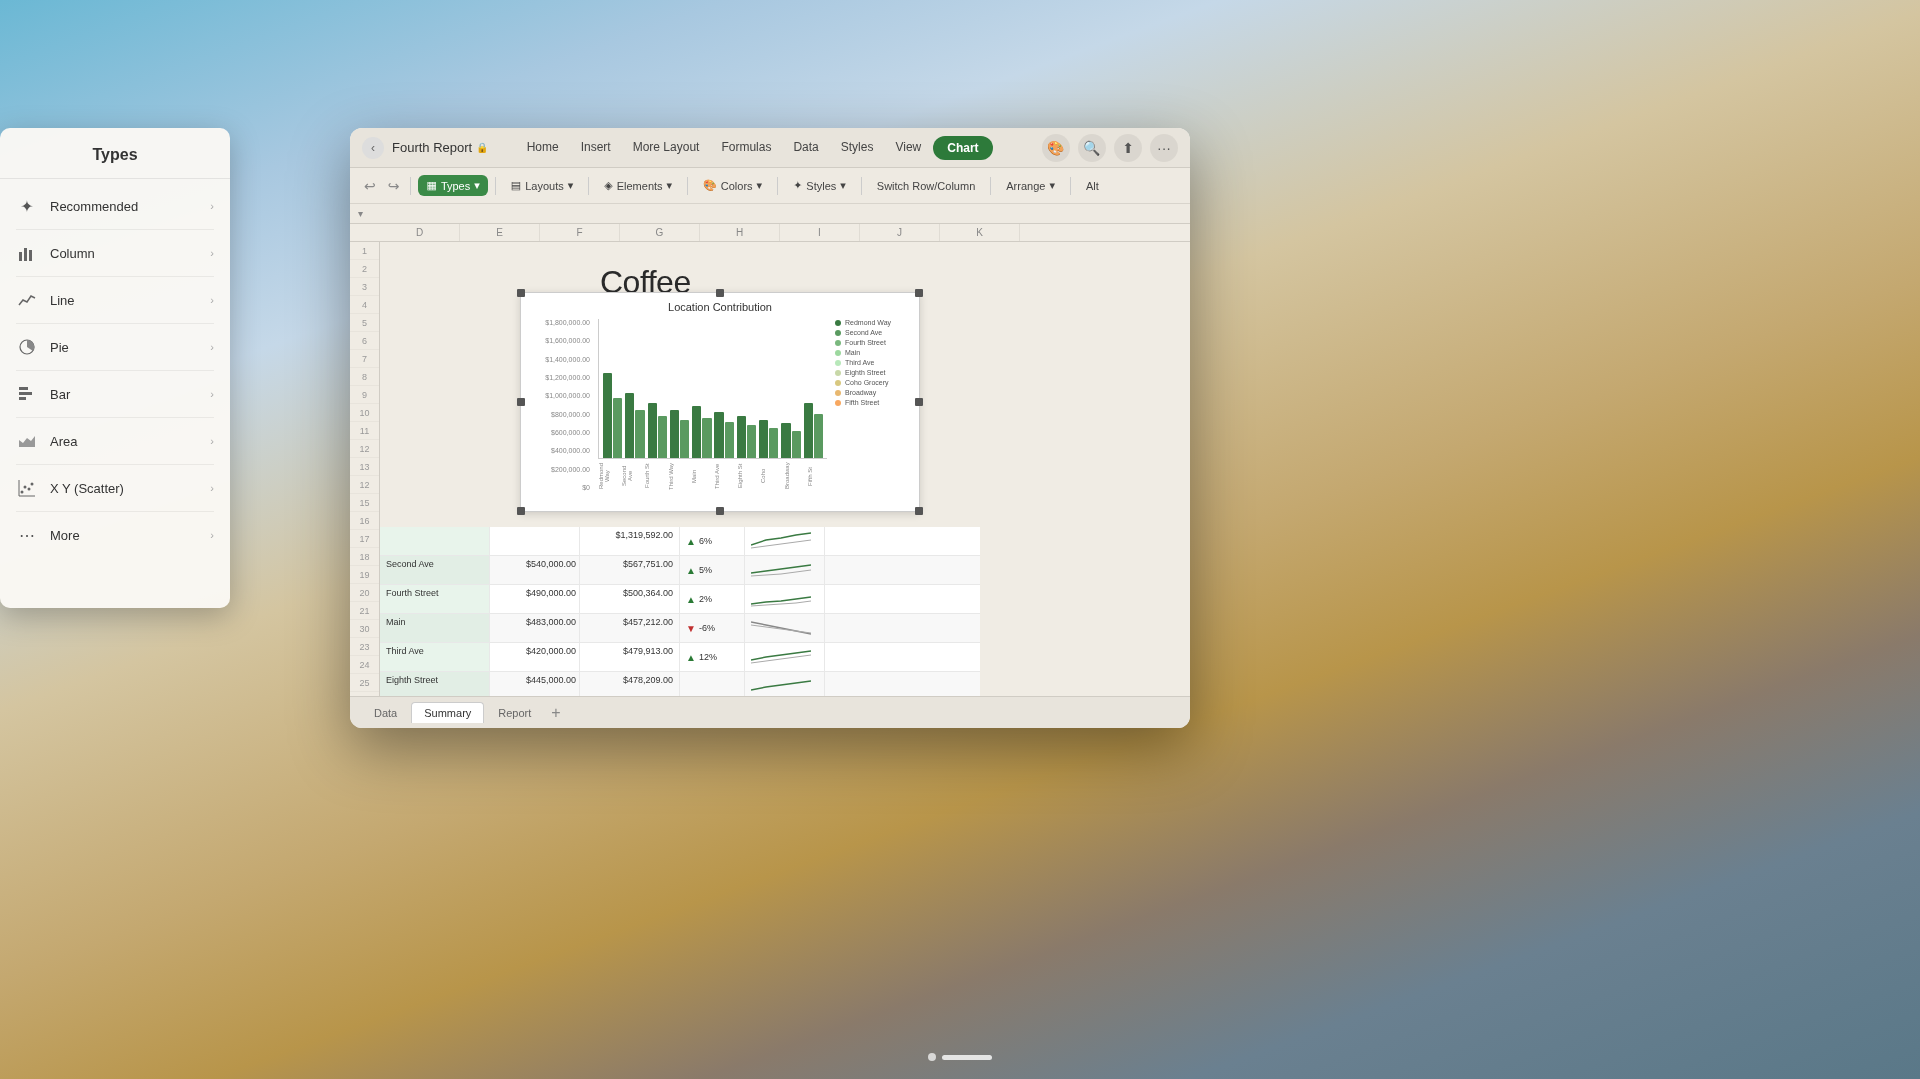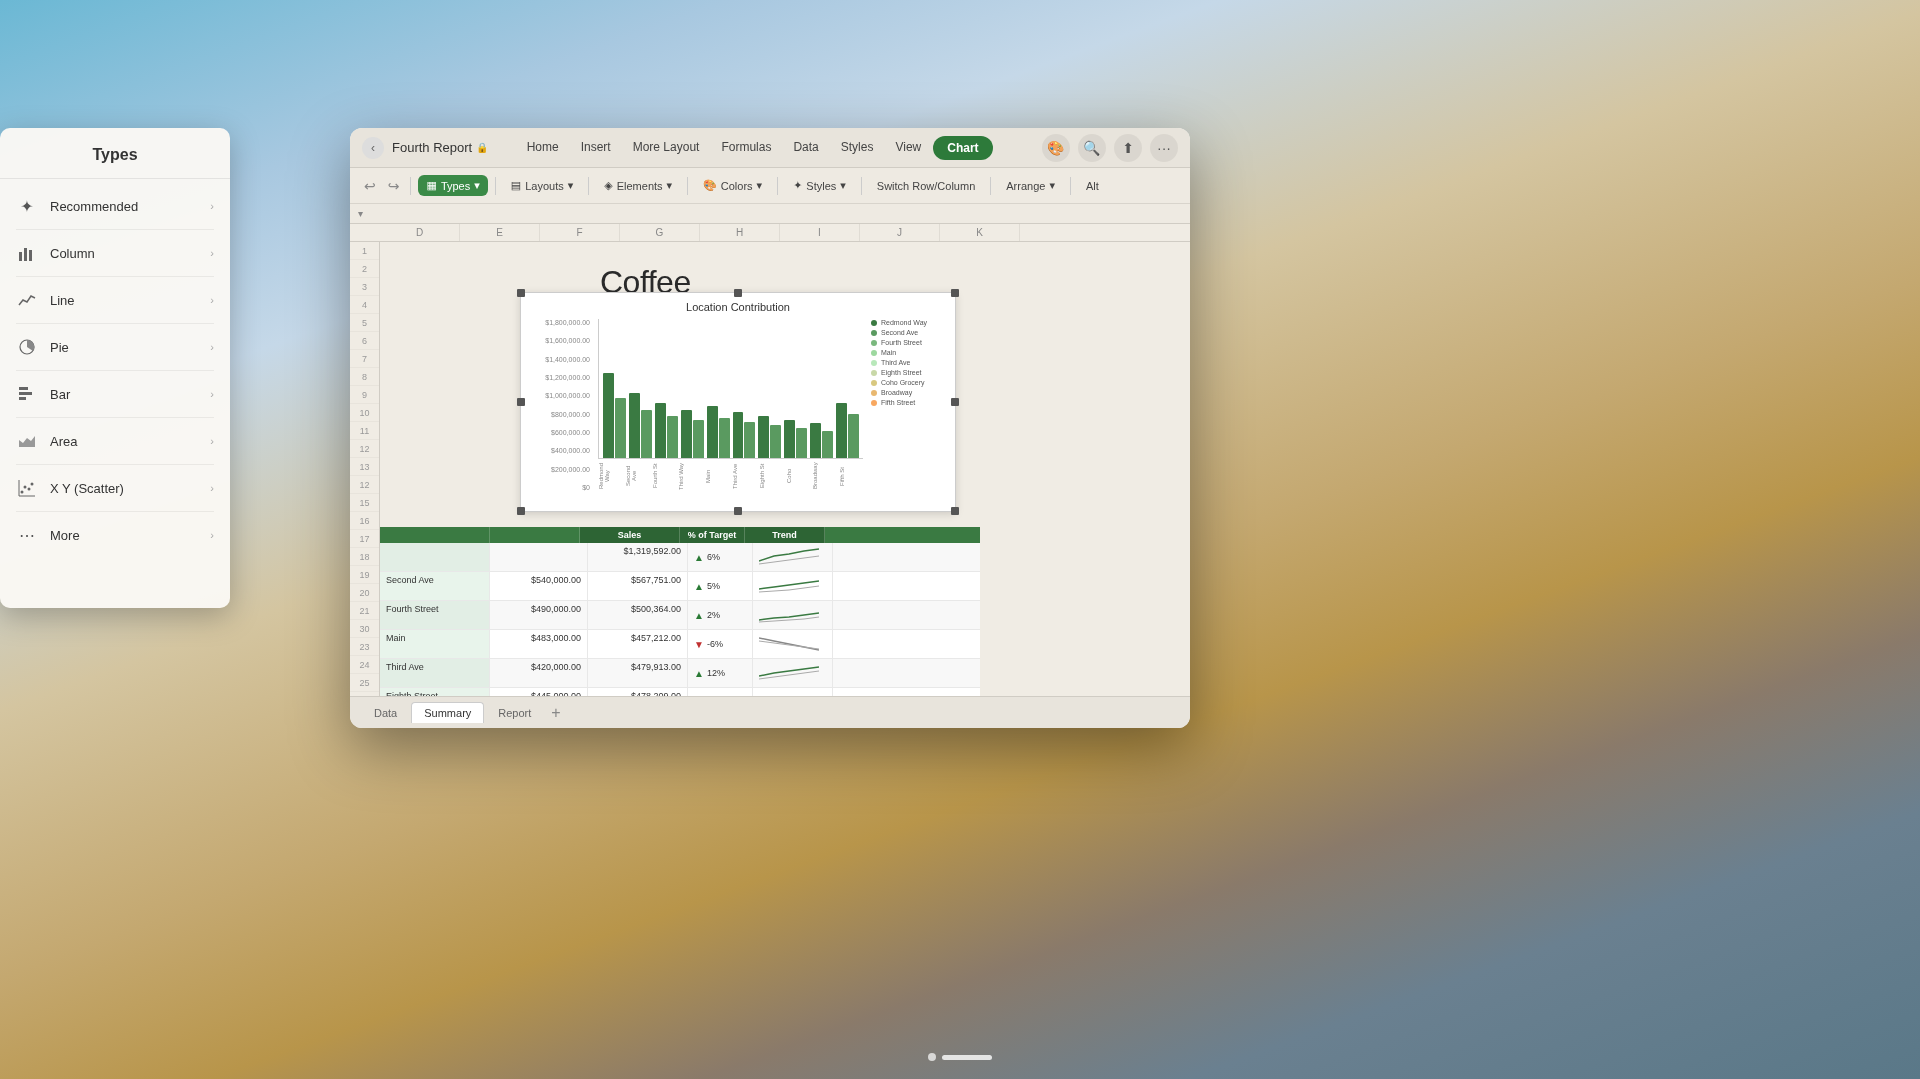--- a/index.html
+++ b/index.html
@@ -204,21 +204,21 @@
       flex: 1;
       overflow: hidden;
       position: relative;
     }
 
     
     .chart-region {
       position: absolute;
       top: 50px;
       left: 140px;
-      width: 436px;
+      width: 400px;
       height: 220px;
       background: white;
       border: 1px solid #ccc;
       border-radius: 3px;
       box-shadow: 0 2px 8px rgba(0,0,0,0.15);
     }
 
     .chart-handle {
       position: absolute;
       width: 8px;
@@ -358,21 +358,21 @@
       border-right: 1px solid #e8e8e8;
       overflow: hidden;
       white-space: nowrap;
     }
 
     .td-location {
       width: 110px;
       background: rgba(100, 180, 120, 0.15);
     }
 
-    .td-budget { width: 98px; text-align: right; padding-left: 36px; }
+    .td-budget { width: 90px; text-align: right; padding-left: 36px; }
     .td-sales { width: 100px; text-align: right; }
 
     .td-target {
       width: 65px;
       text-align: center;
       display: flex;
       align-items: center;
       gap: 3px;
     }
 
@@ -847,27 +847,20 @@
                     <div class="legend-dot" style="background:#f8a860;"></div>
                     <span>Fifth Street</span>
                   </div>
                 </div>
               </div>
             </div>
           </div>
 
           <div class="data-table">
 
-            <div class="table-header-row">
-              <div class="th-cell th-location"></div>
-              <div class="th-cell th-budget"></div>
-              <div class="th-cell th-sales">Sales</div>
-              <div class="th-cell th-target">% of Target</div>
-              <div class="th-cell th-trend">Trend</div>
-            </div>
 
             <div class="table-row">
               <div class="td-cell td-location"></div>
               <div class="td-cell td-budget"></div>
               <div class="td-cell td-sales">$1,319,592.00</div>
               <div class="td-cell td-target">
                 <span class="trend-arrow-up">▲</span>
                 <span>6%</span>
               </div>
               <div class="td-cell td-trend">

